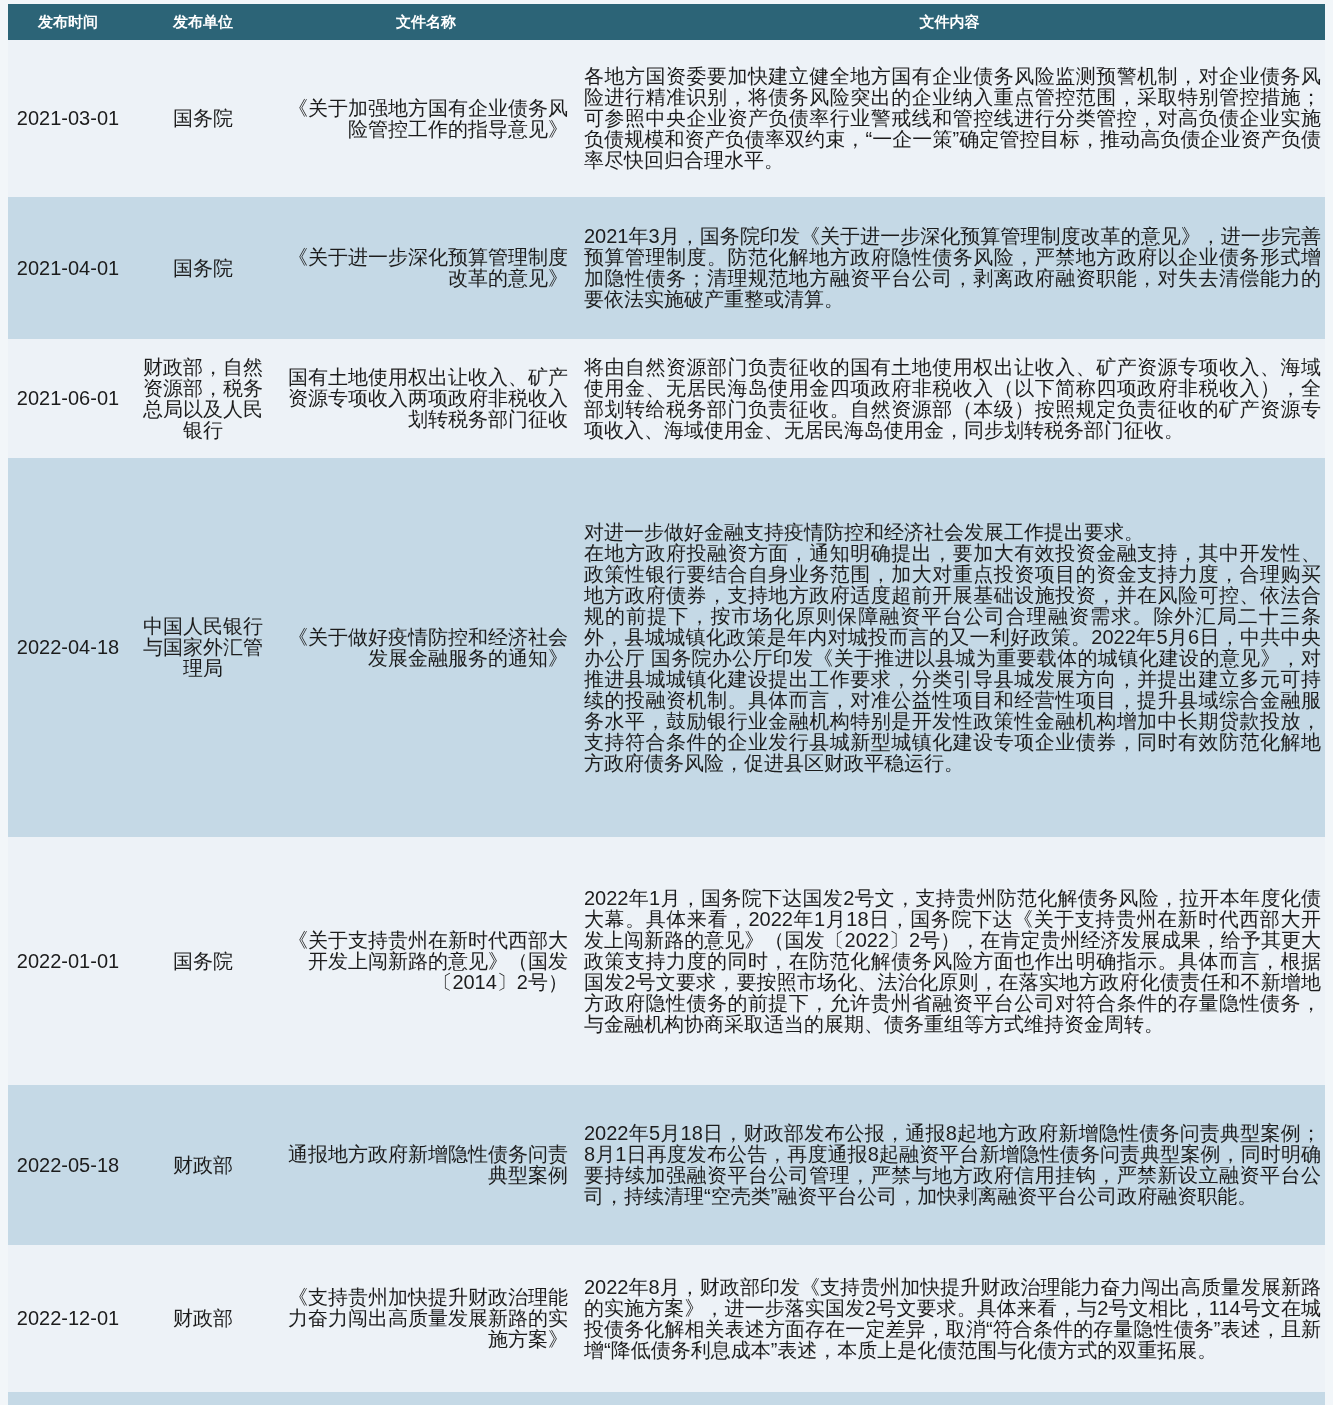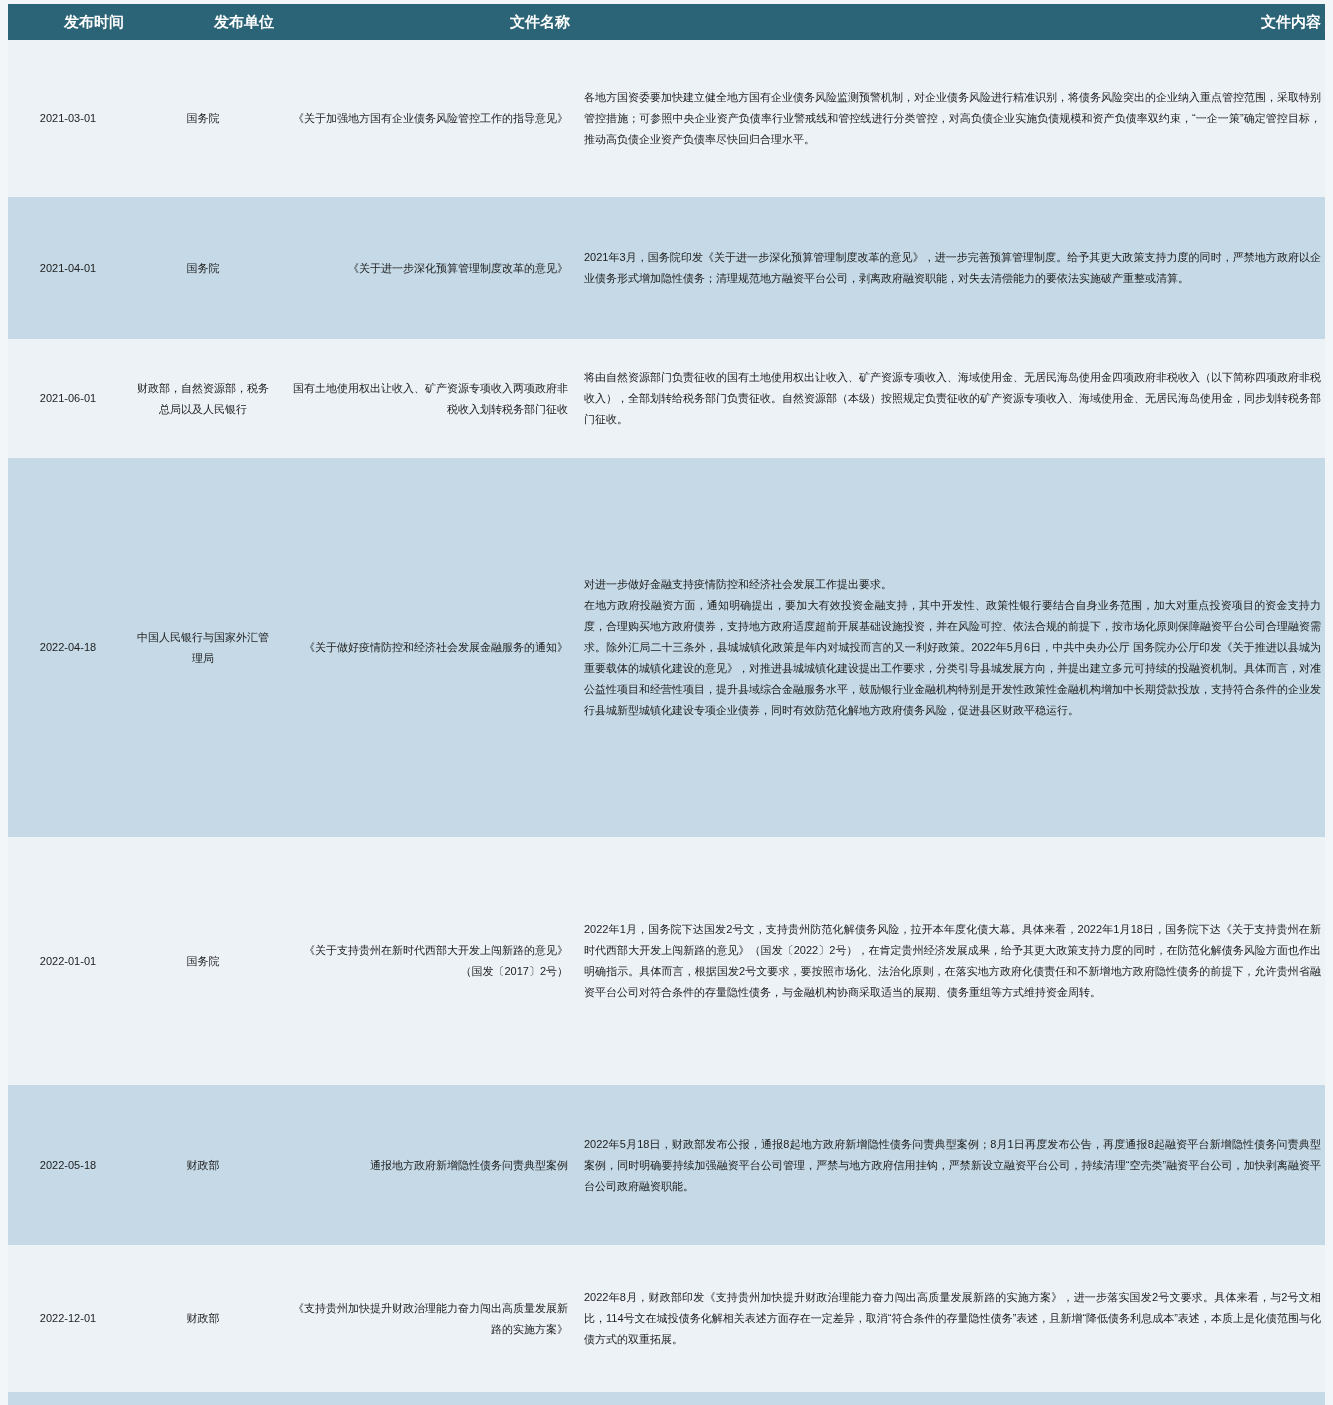--- a/index.html
+++ b/index.html
@@ -33,27 +33,27 @@
   col.c-unit { width: 150px; }
   col.c-name { width: 296px; }
   col.c-content { width: 751px; }
 
   thead tr { height: 36px; }
   th {
     background: var(--header-bg);
     color: var(--header-text);
     font-size: 15px;
     font-weight: bold;
-    text-align: right;
+    text-align: center;
     vertical-align: middle;
     padding: 0 4px;
   }
   td {
     vertical-align: middle;
-    font-size: 11px;
+    font-size: 20px;
     line-height: 21px;
     padding: 8px 6px;
   }
   td.cell-date, td.cell-unit { text-align: center; }
   td.cell-name { text-align: right; padding: 8px 6px 8px 8px; }
   td.cell-content {
     text-align: justify;
     text-justify: inter-character;
     white-space: pre-line;
     padding: 8px 4px 8px 10px;
@@ -99,39 +99,39 @@
         <tr class="row-light">
     <td class="cell-date">2021-03-01</td>
     <td class="cell-unit">国务院</td>
     <td class="cell-name">《关于加强地方国有企业债务风险管控工作的指导意见》</td>
     <td class="cell-content">各地方国资委要加快建立健全地方国有企业债务风险监测预警机制，对企业债务风险进行精准识别，将债务风险突出的企业纳入重点管控范围，采取特别管控措施；可参照中央企业资产负债率行业警戒线和管控线进行分类管控，对高负债企业实施负债规模和资产负债率双约束，“一企一策”确定管控目标，推动高负债企业资产负债率尽快回归合理水平。</td>
   </tr>
         <tr class="row-blue">
     <td class="cell-date">2021-04-01</td>
     <td class="cell-unit">国务院</td>
     <td class="cell-name">《关于进一步深化预算管理制度改革的意见》</td>
-    <td class="cell-content">2021年3月，国务院印发《关于进一步深化预算管理制度改革的意见》，进一步完善预算管理制度。给予其更大政策支持力度的同时，严禁地方政府以企业债务形式增加隐性债务；清理规范地方融资平台公司，剥离政府融资职能，对失去清偿能力的要依法实施破产重整或清算。</td>
+    <td class="cell-content">2021年3月，国务院印发《关于进一步深化预算管理制度改革的意见》，进一步完善预算管理制度。防范化解地方政府隐性债务风险，严禁地方政府以企业债务形式增加隐性债务；清理规范地方融资平台公司，剥离政府融资职能，对失去清偿能力的要依法实施破产重整或清算。</td>
   </tr>
         <tr class="row-light">
     <td class="cell-date">2021-06-01</td>
     <td class="cell-unit">财政部，自然资源部，税务总局以及人民银行</td>
     <td class="cell-name">国有土地使用权出让收入、矿产资源专项收入两项政府非税收入划转税务部门征收</td>
     <td class="cell-content">将由自然资源部门负责征收的国有土地使用权出让收入、矿产资源专项收入、海域使用金、无居民海岛使用金四项政府非税收入（以下简称四项政府非税收入），全部划转给税务部门负责征收。自然资源部（本级）按照规定负责征收的矿产资源专项收入、海域使用金、无居民海岛使用金，同步划转税务部门征收。</td>
   </tr>
         <tr class="row-blue">
     <td class="cell-date">2022-04-18</td>
     <td class="cell-unit">中国人民银行与国家外汇管理局</td>
     <td class="cell-name">《关于做好疫情防控和经济社会发展金融服务的通知》</td>
     <td class="cell-content">对进一步做好金融支持疫情防控和经济社会发展工作提出要求。
 在地方政府投融资方面，通知明确提出，要加大有效投资金融支持，其中开发性、政策性银行要结合自身业务范围，加大对重点投资项目的资金支持力度，合理购买地方政府债券，支持地方政府适度超前开展基础设施投资，并在风险可控、依法合规的前提下，按市场化原则保障融资平台公司合理融资需求。除外汇局二十三条外，县城城镇化政策是年内对城投而言的又一利好政策。2022年5月6日，中共中央办公厅 国务院办公厅印发《关于推进以县城为重要载体的城镇化建设的意见》，对推进县城城镇化建设提出工作要求，分类引导县城发展方向，并提出建立多元可持续的投融资机制。具体而言，对准公益性项目和经营性项目，提升县域综合金融服务水平，鼓励银行业金融机构特别是开发性政策性金融机构增加中长期贷款投放，支持符合条件的企业发行县城新型城镇化建设专项企业债券，同时有效防范化解地方政府债务风险，促进县区财政平稳运行。</td>
   </tr>
         <tr class="row-light">
     <td class="cell-date">2022-01-01</td>
     <td class="cell-unit">国务院</td>
-    <td class="cell-name">《关于支持贵州在新时代西部大开发上闯新路的意见》（国发〔2017〕2号）</td>
+    <td class="cell-name">《关于支持贵州在新时代西部大开发上闯新路的意见》（国发〔2014〕2号）</td>
     <td class="cell-content">2022年1月，国务院下达国发2号文，支持贵州防范化解债务风险，拉开本年度化债大幕。具体来看，2022年1月18日，国务院下达《关于支持贵州在新时代西部大开发上闯新路的意见》（国发〔2022〕2号），在肯定贵州经济发展成果，给予其更大政策支持力度的同时，在防范化解债务风险方面也作出明确指示。具体而言，根据国发2号文要求，要按照市场化、法治化原则，在落实地方政府化债责任和不新增地方政府隐性债务的前提下，允许贵州省融资平台公司对符合条件的存量隐性债务，与金融机构协商采取适当的展期、债务重组等方式维持资金周转。</td>
   </tr>
         <tr class="row-blue">
     <td class="cell-date">2022-05-18</td>
     <td class="cell-unit">财政部</td>
     <td class="cell-name">通报地方政府新增隐性债务问责典型案例</td>
     <td class="cell-content">2022年5月18日，财政部发布公报，通报8起地方政府新增隐性债务问责典型案例；8月1日再度发布公告，再度通报8起融资平台新增隐性债务问责典型案例，同时明确要持续加强融资平台公司管理，严禁与地方政府信用挂钩，严禁新设立融资平台公司，持续清理“空壳类”融资平台公司，加快剥离融资平台公司政府融资职能。</td>
   </tr>
         <tr class="row-light">
     <td class="cell-date">2022-12-01</td>

